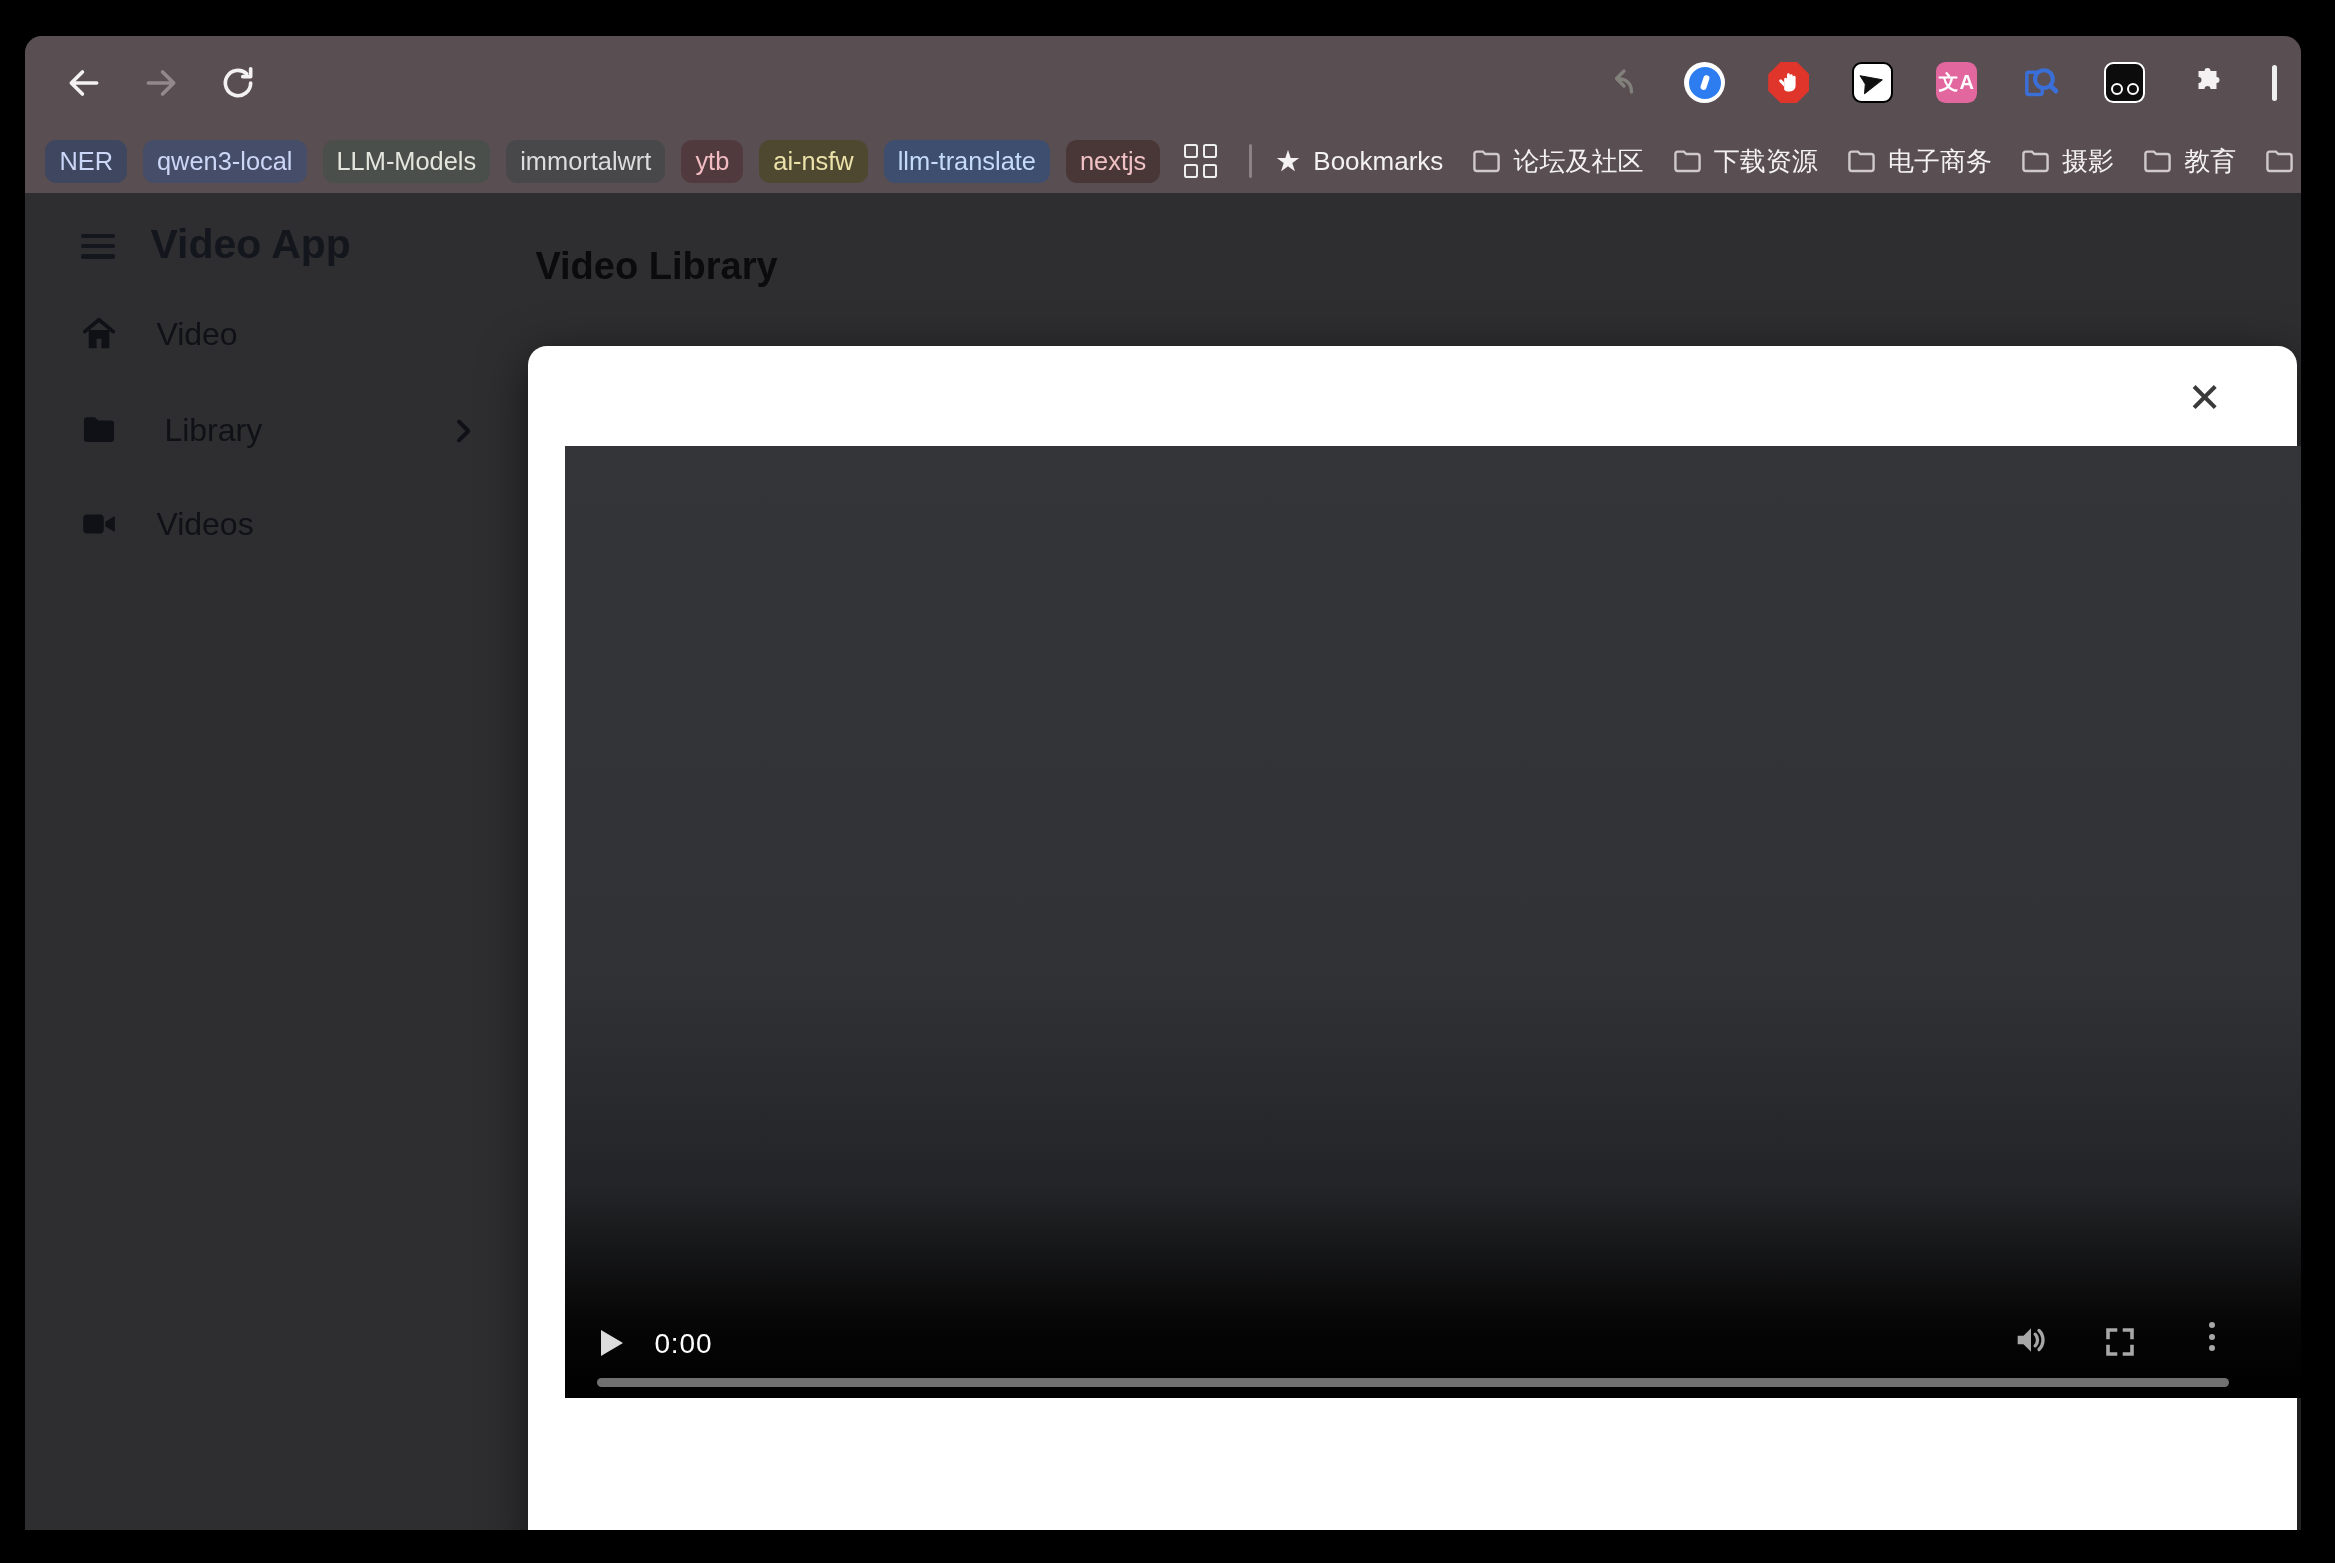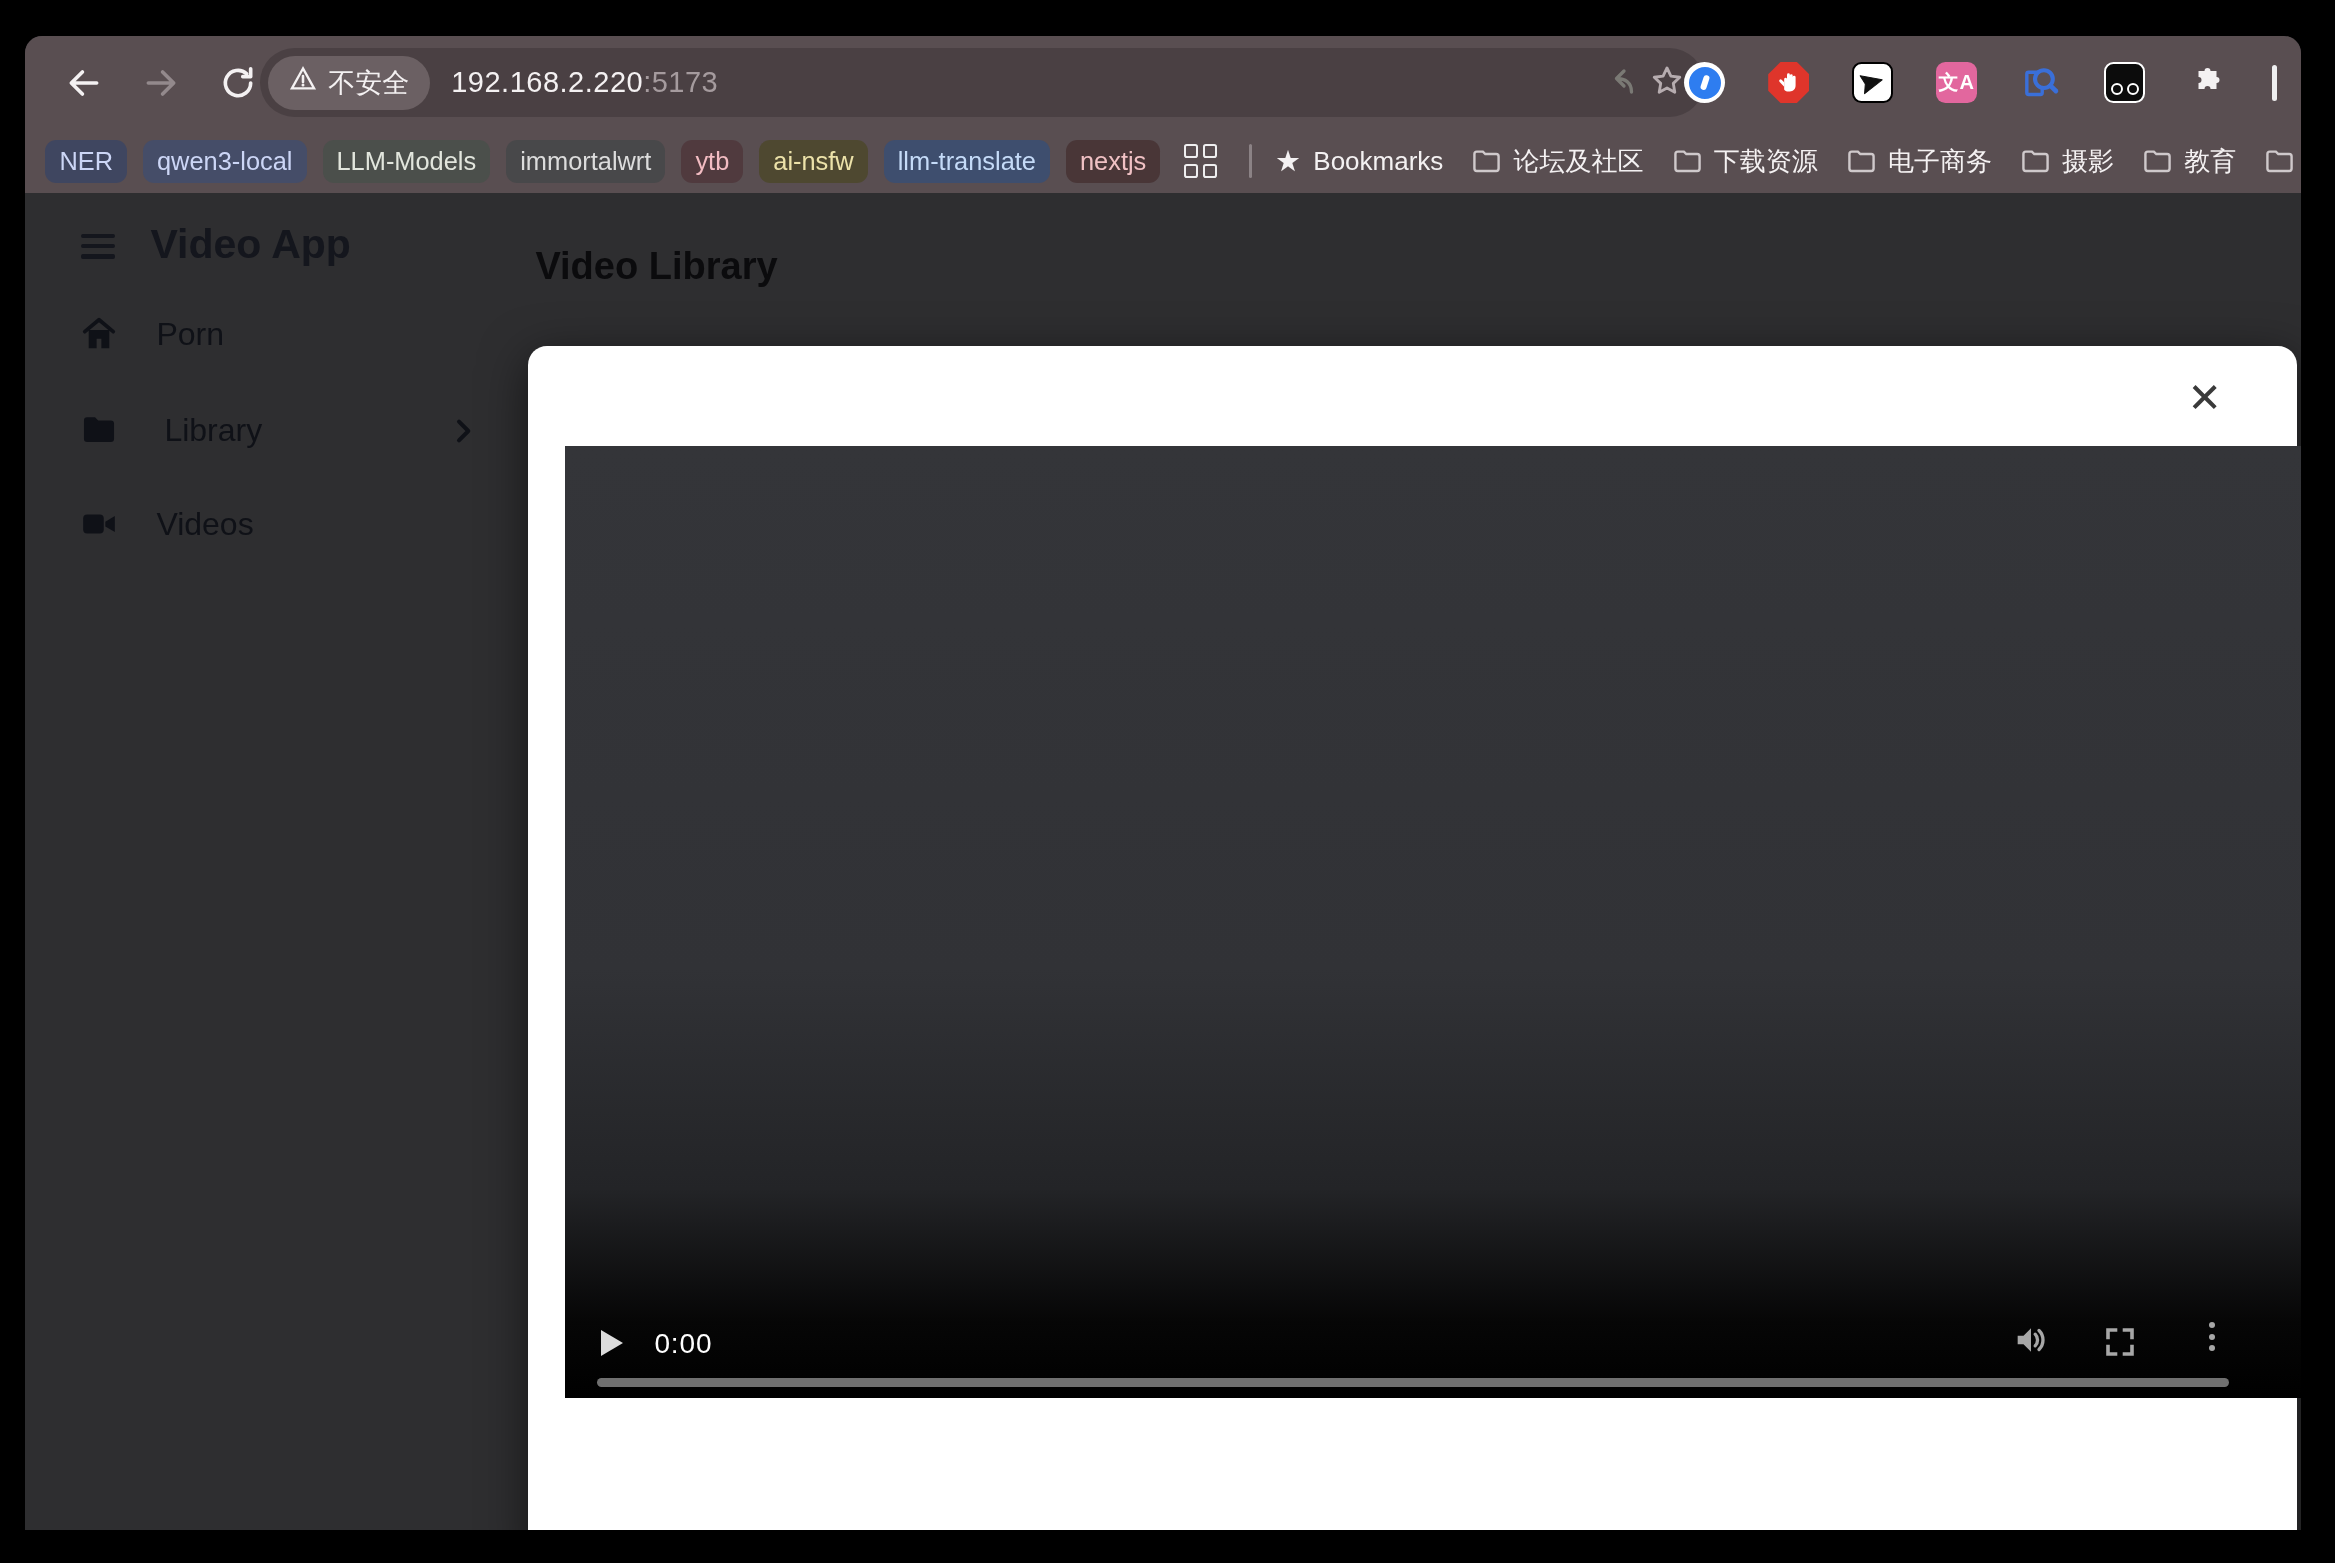--- a/index.html
+++ b/index.html
@@ -98,38 +98,20 @@
             </svg>
         </div>
         <div class="nav-ic">
           <svg width="38" height="38" viewBox="0 0 24 24">
               <path d="M20 12a8 8 0 1 1-2.5-5.8" fill="none" stroke="#f4f1f2" stroke-width="2.3" stroke-linecap="round"></path>
               <path d="M20 3v5h-5" fill="none" stroke="#f4f1f2" stroke-width="2.3" stroke-linecap="round" stroke-linejoin="round"></path>
             </svg>
         </div>
       </div>
 
-      <div class="omnibox">
-        <div class="chip">
-          <span>
-            <svg width="28" height="28" viewBox="0 0 24 24">
-                <path d="M12 3 2.5 20h19L12 3z" fill="none" stroke="#f4f1f2" stroke-width="2"></path>
-                <path d="M12 9.5v5" stroke="#f4f1f2" stroke-width="2.2" stroke-linecap="round"></path>
-                <circle cx="12" cy="17.2" r="1.3" fill="#f4f1f2"></circle>
-              </svg>
-          </span>
-          <span>不安全</span>
-        </div>
-        <div class="url"><span>192.168.2.220</span><span class="port">:5173</span></div>
-        <div class="omni-star">
-          <svg width="36" height="36" viewBox="0 0 24 24">
-              <path d="M12 3.3l2.6 5.4 5.9.8-4.3 4.1 1 5.9-5.2-2.8-5.2 2.8 1-5.9-4.3-4.1 5.9-.8z" fill="none" stroke="#b6acaf" stroke-width="1.9" stroke-linejoin="round"></path>
-            </svg>
-        </div>
-      </div>
 
       <div class="ext-cluster">
         <div class="nav-ic" style="opacity:.5">
           <svg width="36" height="36" viewBox="0 0 24 24">
               <path d="M19 18c0-6-4-9-10-9M9 9l5-5M9 9l5 5" fill="none" stroke="#aab3a6" stroke-width="2.2" stroke-linecap="round" stroke-linejoin="round"></path>
             </svg>
         </div>
         <div class="tile tile-1p">
           <div class="disc">
               <div class="slot"></div>
@@ -237,21 +219,21 @@
           <i></i>
           <i></i>
         </div>
       <div class="app-title">Video App</div>
 
       <div class="nav-home">
         <svg width="38" height="38" viewBox="0 0 24 24">
             <path d="M3 10.5 12 3l9 7.5" fill="none" stroke="#0f1117" stroke-width="2.4" stroke-linecap="round" stroke-linejoin="round"></path>
             <path d="M5.5 9.5V21h5v-6h3v6h5V9.5" fill="#0f1117"></path>
           </svg>
-        <span class="nav-item-label">Porn</span>
+        <span class="nav-item-label">Video</span>
       </div>
 
       <div class="nav-library">
         <svg width="38" height="38" viewBox="0 0 24 24">
             <path d="M2.5 6a2 2 0 0 1 2-2h5l2 2h8a2 2 0 0 1 2 2v9.5a2 2 0 0 1-2 2h-15a2 2 0 0 1-2-2V6z" fill="#0f1117"></path>
           </svg>
         <span class="nav-item-label">Library</span>
       </div>
       <div class="lib-chevron">
         <svg width="32" height="32" viewBox="0 0 24 24">

